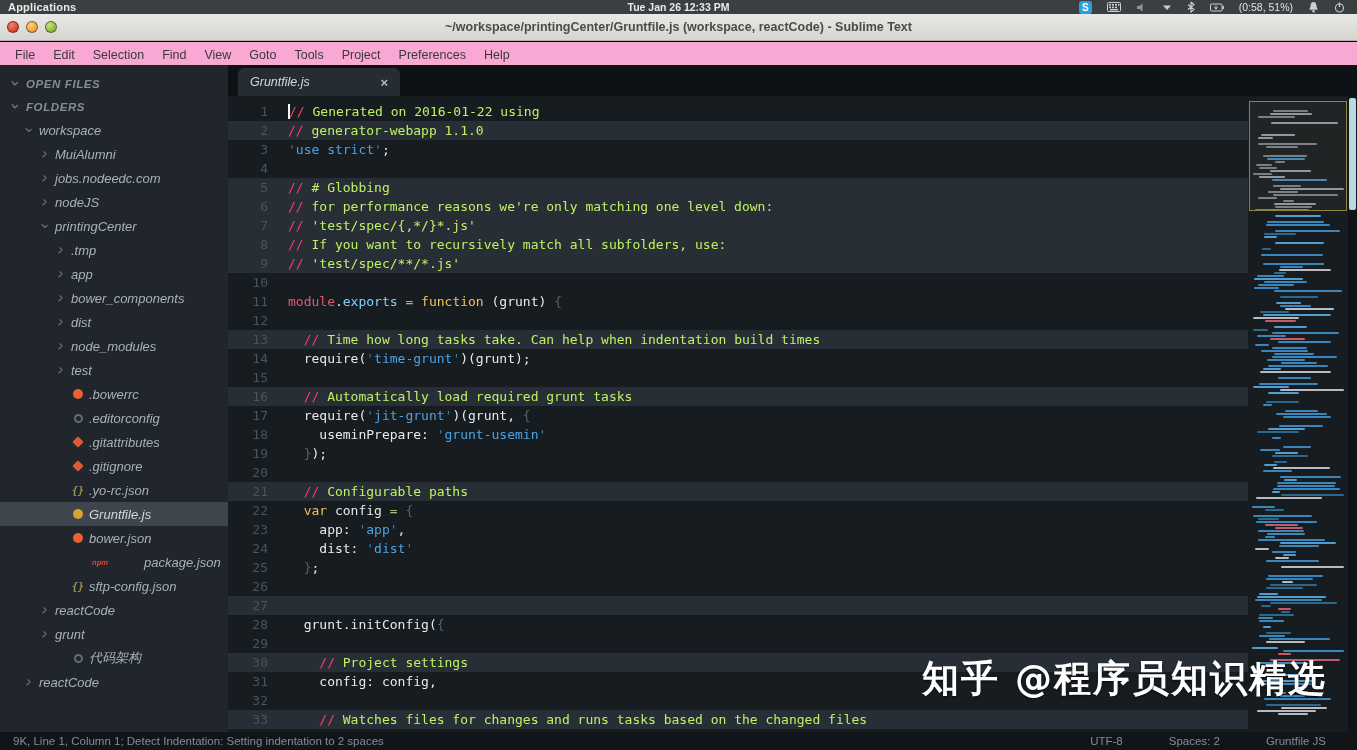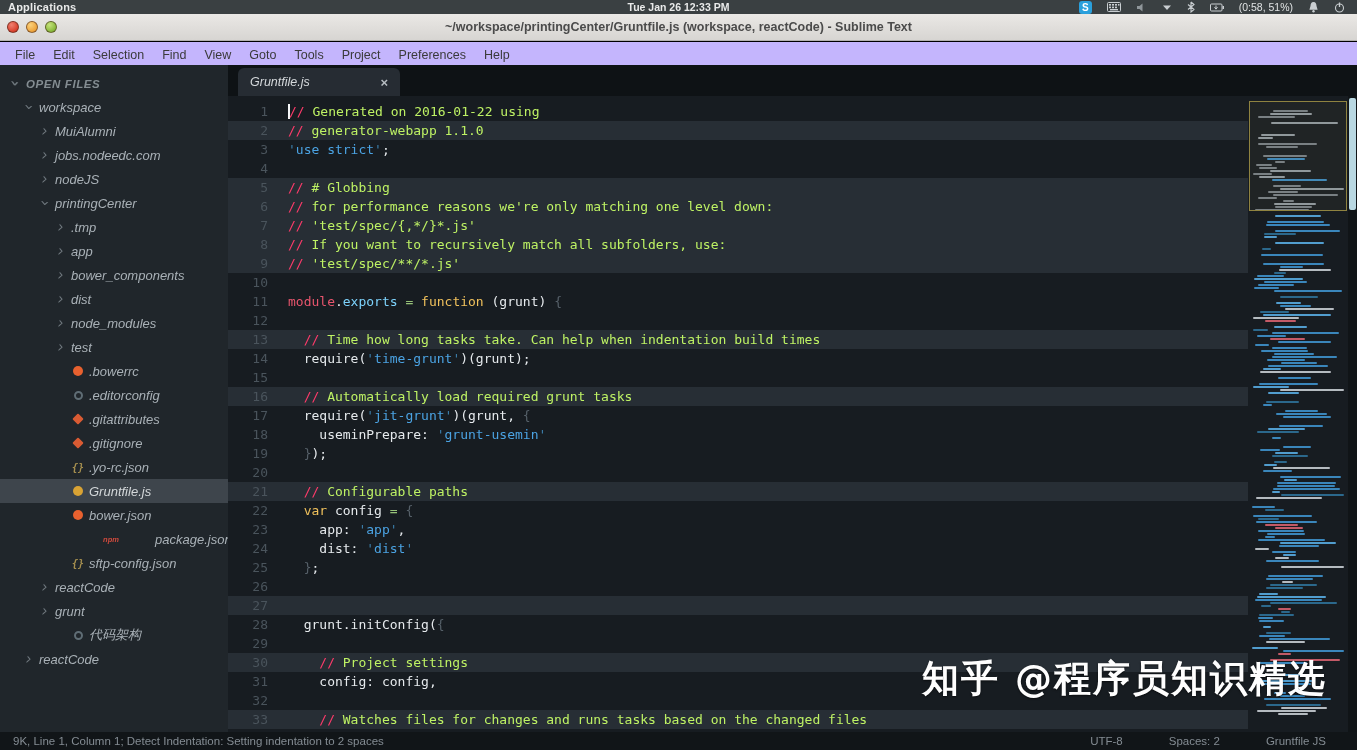--- a/index.html
+++ b/index.html
@@ -23,21 +23,21 @@
           background:linear-gradient(#eae8e5,#d7d5d2); border-bottom:1px solid #b3b1ae; }
   .lights { position:absolute; left:7px; top:7px; display:flex; gap:7px; }
   .light { width:12px; height:12px; border-radius:50%; border:1px solid rgba(60,30,20,.55); }
   .light.red    { background:radial-gradient(circle at 35% 30%, #f08070, #d8402c 70%); }
   .light.yellow { background:radial-gradient(circle at 35% 30%, #fbd27c, #eda33b 70%); }
   .light.green  { background:radial-gradient(circle at 35% 30%, #c7e37c, #87b83a 70%); }
   .tbar-title { position:absolute; left:0; right:0; top:0; height:100%; display:flex;
                 align-items:center; justify-content:center; color:#4b4b4b;
                 font-weight:bold; font-size:12.5px; }
   
-  .mbar { position:absolute; top:42px; left:0; right:0; height:26px; background:#c4b5fd;
+  .mbar { position:absolute; top:42px; left:0; right:0; height:26px; background:#f9a8d4;
           border-bottom:1px solid #b9b7b4; display:flex; align-items:center;
           padding-left:6px; font-size:12.5px; color:#3a3a3a; }
   .mitem { padding:2px 9px; border-radius:2px; cursor:default; }
   
   .main { position:absolute; top:65px; left:0; right:0; bottom:18px; display:flex; }
   
   .sidebar { width:228px; background:#20262b; color:#a9b1b7; font-size:13px;
              padding-top:7px; overflow:hidden; position:relative; flex:none;font-style:italic; }
   .sec-h { height:23px; display:flex; align-items:center; color:#848d92; font-weight:bold;
            font-size:11.5px; letter-spacing:.6px; padding-left:8px; gap:5px; }
@@ -171,20 +171,24 @@
       <span class="mitem">Preferences</span>
       <span class="mitem">Help</span>
     </div>
 
   <div class="main">
     <div class="sidebar">
       <div class="sec-h">
         <span class="chev open">›</span>
         <span>OPEN FILES</span>
       </div>
+      <div class="sec-h">
+        <span class="chev open">›</span>
+        <span>FOLDERS</span>
+      </div>
       <div id="tree">
           <div class="tree-row" style="padding-left: 22px;">
             <span class="chev open">›</span>
             <span>workspace</span>
           </div>
           <div class="tree-row" style="padding-left: 38px;">
             <span class="chev">›</span>
             <span>MuiAlumni</span>
           </div>
           <div class="tree-row" style="padding-left: 38px;">
@@ -265,21 +269,21 @@
             </span>
             <span>Gruntfile.js</span>
           </div>
           <div class="tree-row" style="padding-left: 54px;">
             <span class="fspacer"></span>
             <span class="ficon">
               <span class="ic-bower"></span>
             </span>
             <span>bower.json</span>
           </div>
-          <div class="tree-row" style="padding-left: 54px; gap: 37px;">
+          <div class="tree-row" style="padding-left: 43px; gap: 37px;">
             <span class="fspacer"></span>
             <span class="ficon">
               <span class="ic-npm">npm</span>
             </span>
             <span>package.json</span>
           </div>
           <div class="tree-row" style="padding-left: 54px;">
             <span class="fspacer"></span>
             <span class="ficon">
               <span class="ic-braces">{}</span>

